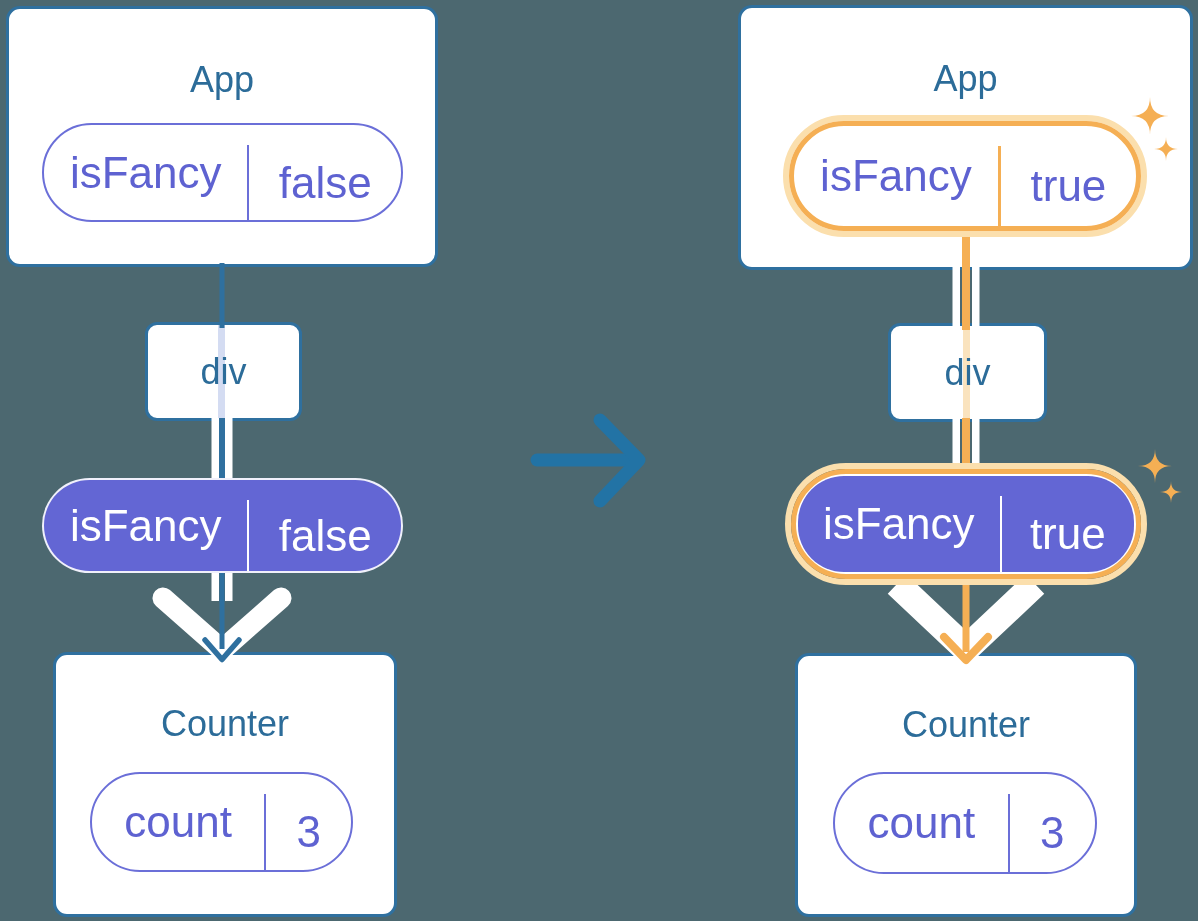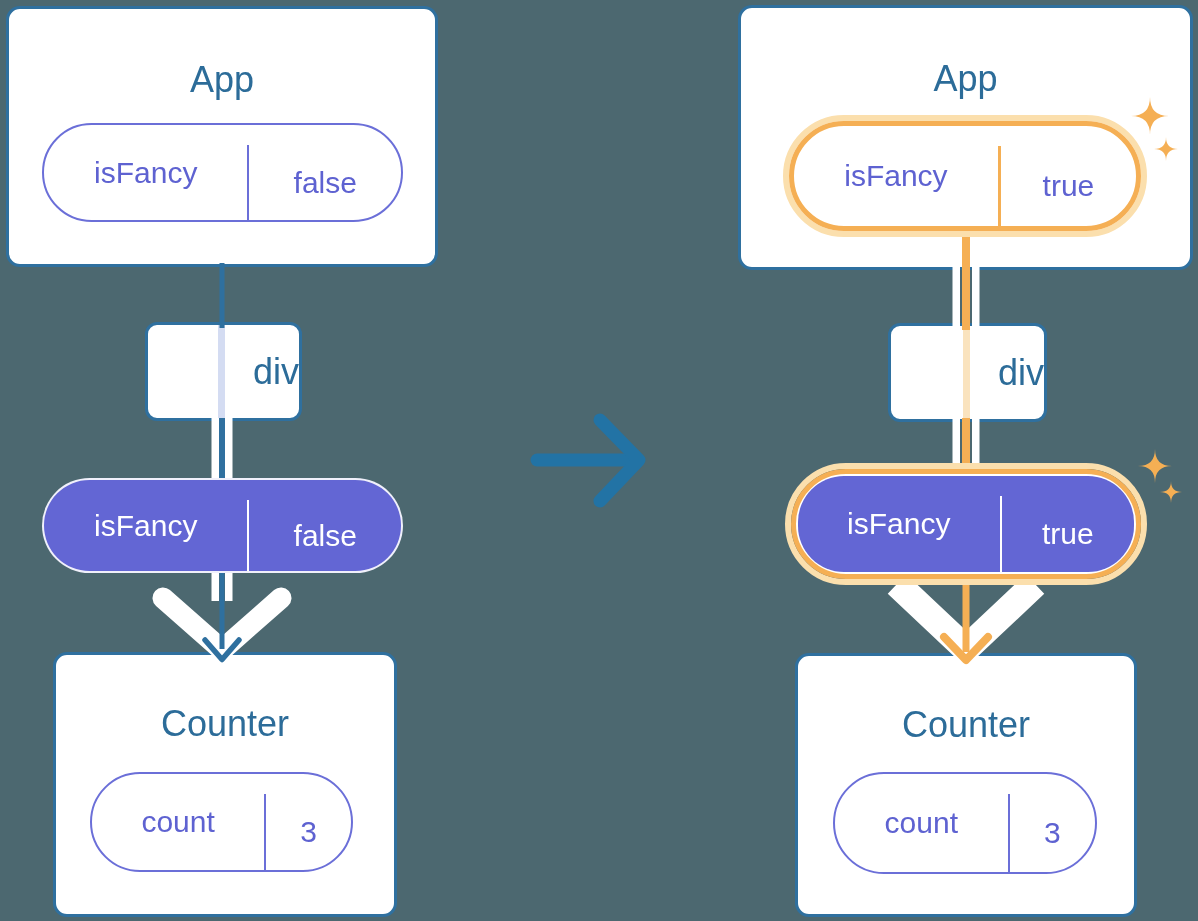--- a/index.html
+++ b/index.html
@@ -8,30 +8,30 @@
     font-family:"Liberation Sans",sans-serif;overflow:hidden;
   }
   .card{
     position:absolute;background:#fff;border:3px solid #2F709F;
     border-radius:14px;box-sizing:border-box;z-index:1;
   }
   .card-title{
     position:absolute;left:0;right:0;text-align:center;
     color:#2C6C99;font-size:36px;font-weight:500;z-index:2;
   }
-  .divcard{display:flex;align-items:center;justify-content:flex-end;}
+  .divcard{display:flex;align-items:center;justify-content:center;}
   .divcard .card-title{position:relative;z-index:2;}
   .thread-bar{position:absolute;top:0;bottom:0;z-index:1;}
   .pill{
     position:absolute;display:flex;box-sizing:border-box;z-index:3;
     border-radius:60px;align-items:stretch;
   }
   .seg{
     display:flex;align-items:center;justify-content:center;
-    font-size:30px;box-sizing:border-box;
+    font-size:44px;box-sizing:border-box;
   }
   .seg-name{width:57%;}
   .seg-value{flex:1;margin-top:20px;}
   .bold{font-weight:400;}
   
   .outline-pill{background:#fff;border:2.5px solid #6B6FD8;color:#5E62D1;}
   .outline-pill .seg-value{border-left:2.5px solid #6B6FD8;}
   
   .filled-pill{background:#6366D4;border:2px solid rgba(255,255,255,0.9);color:#fff;}
   .filled-pill .seg-value{border-left:2.5px solid #fff;}

